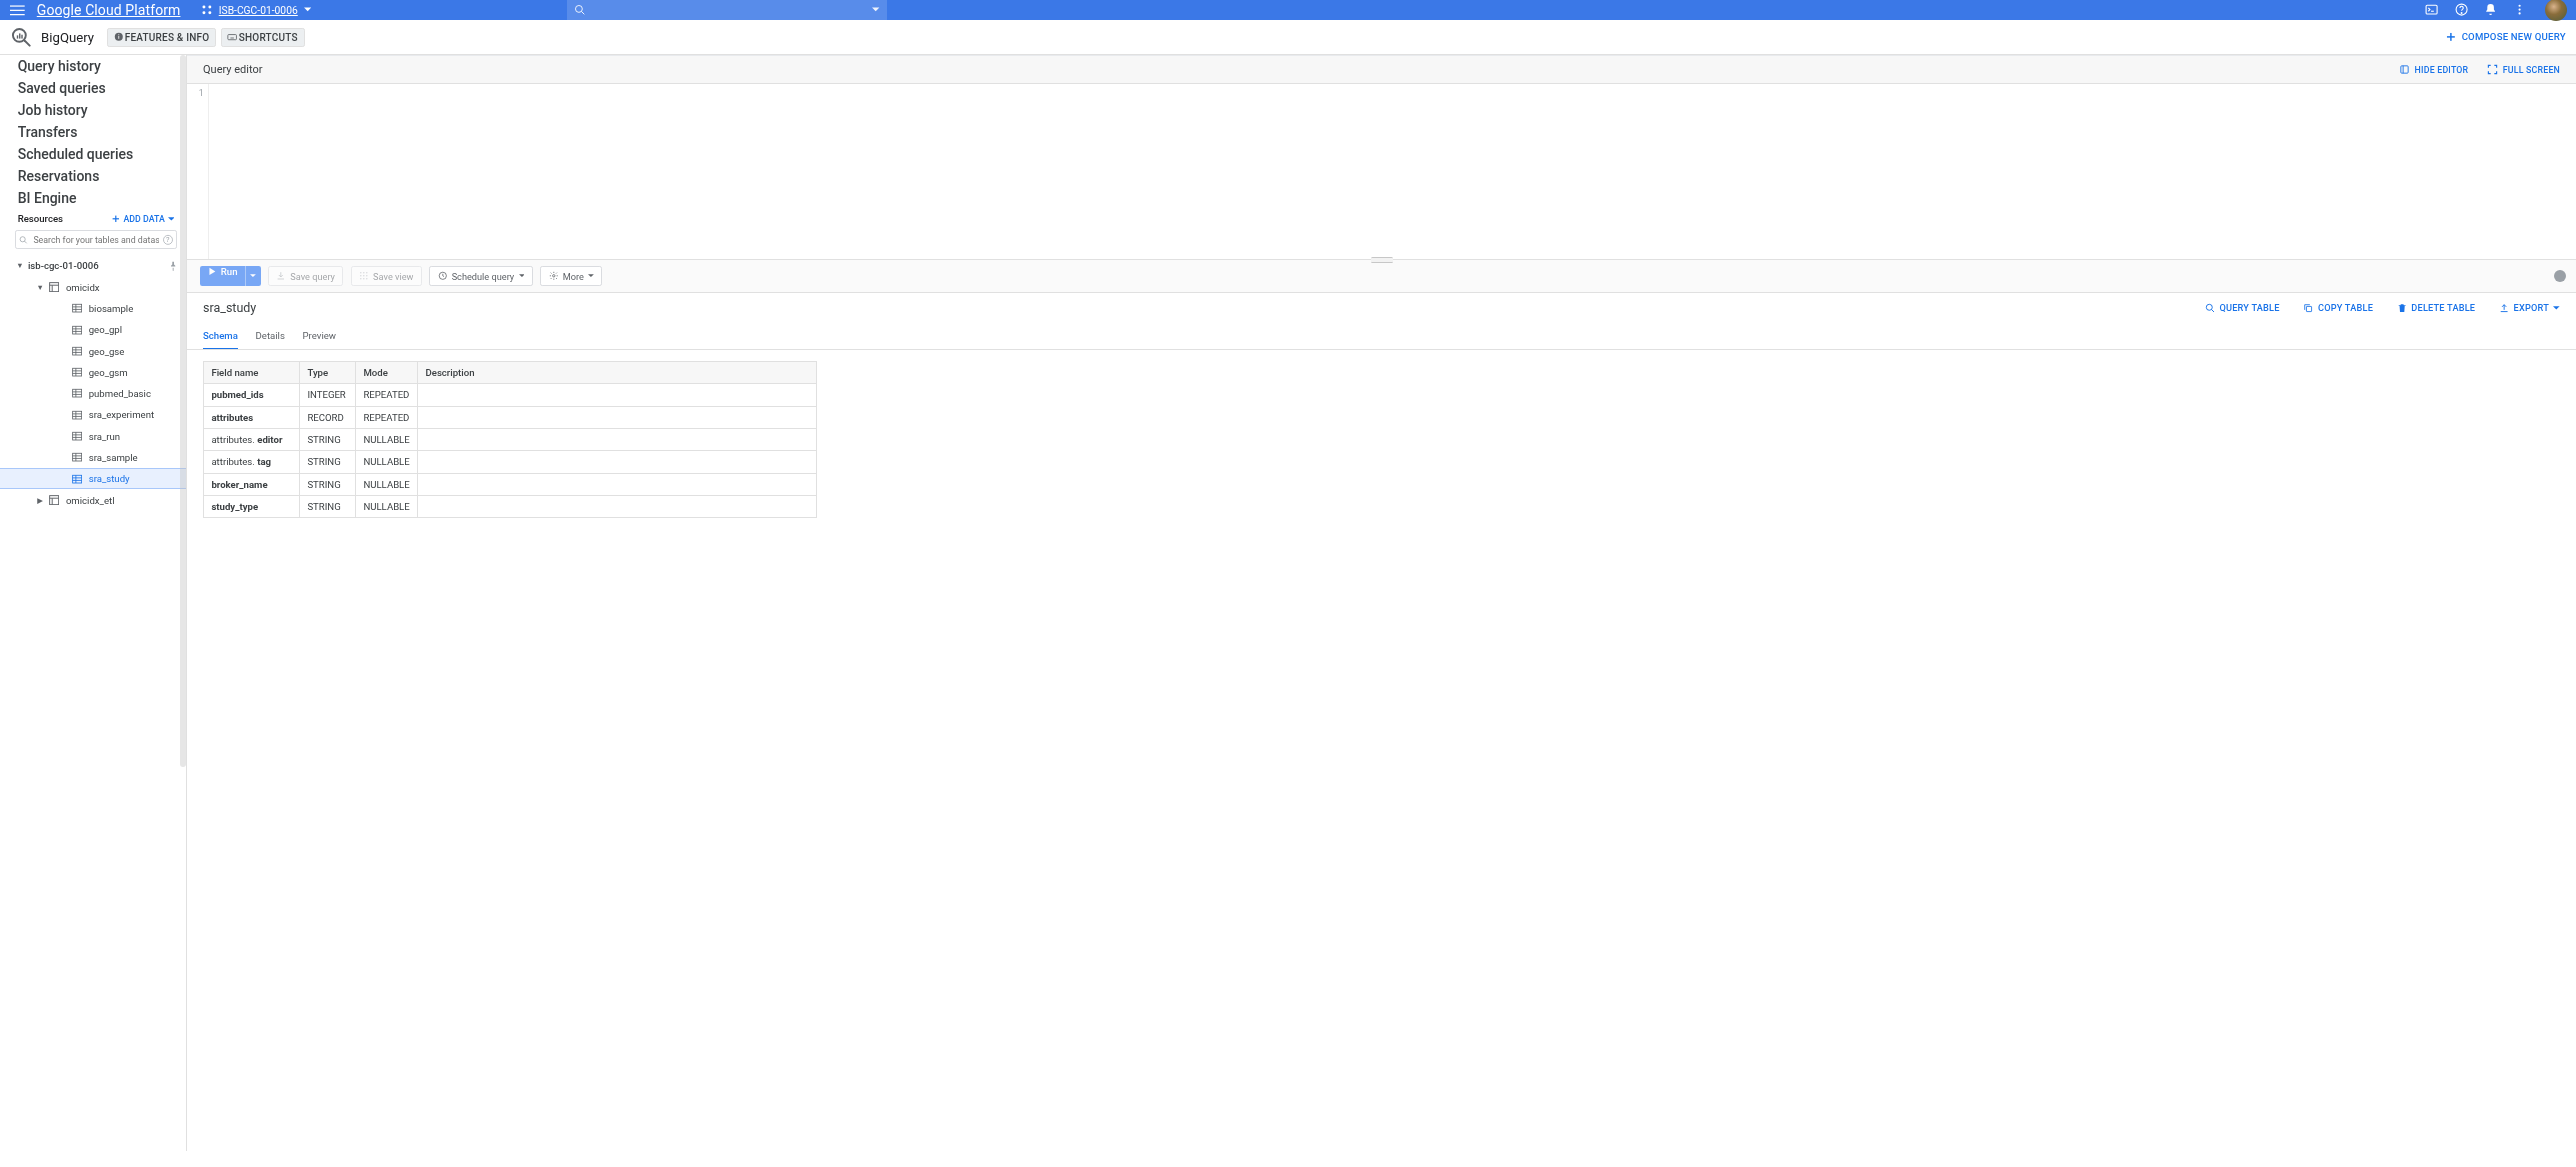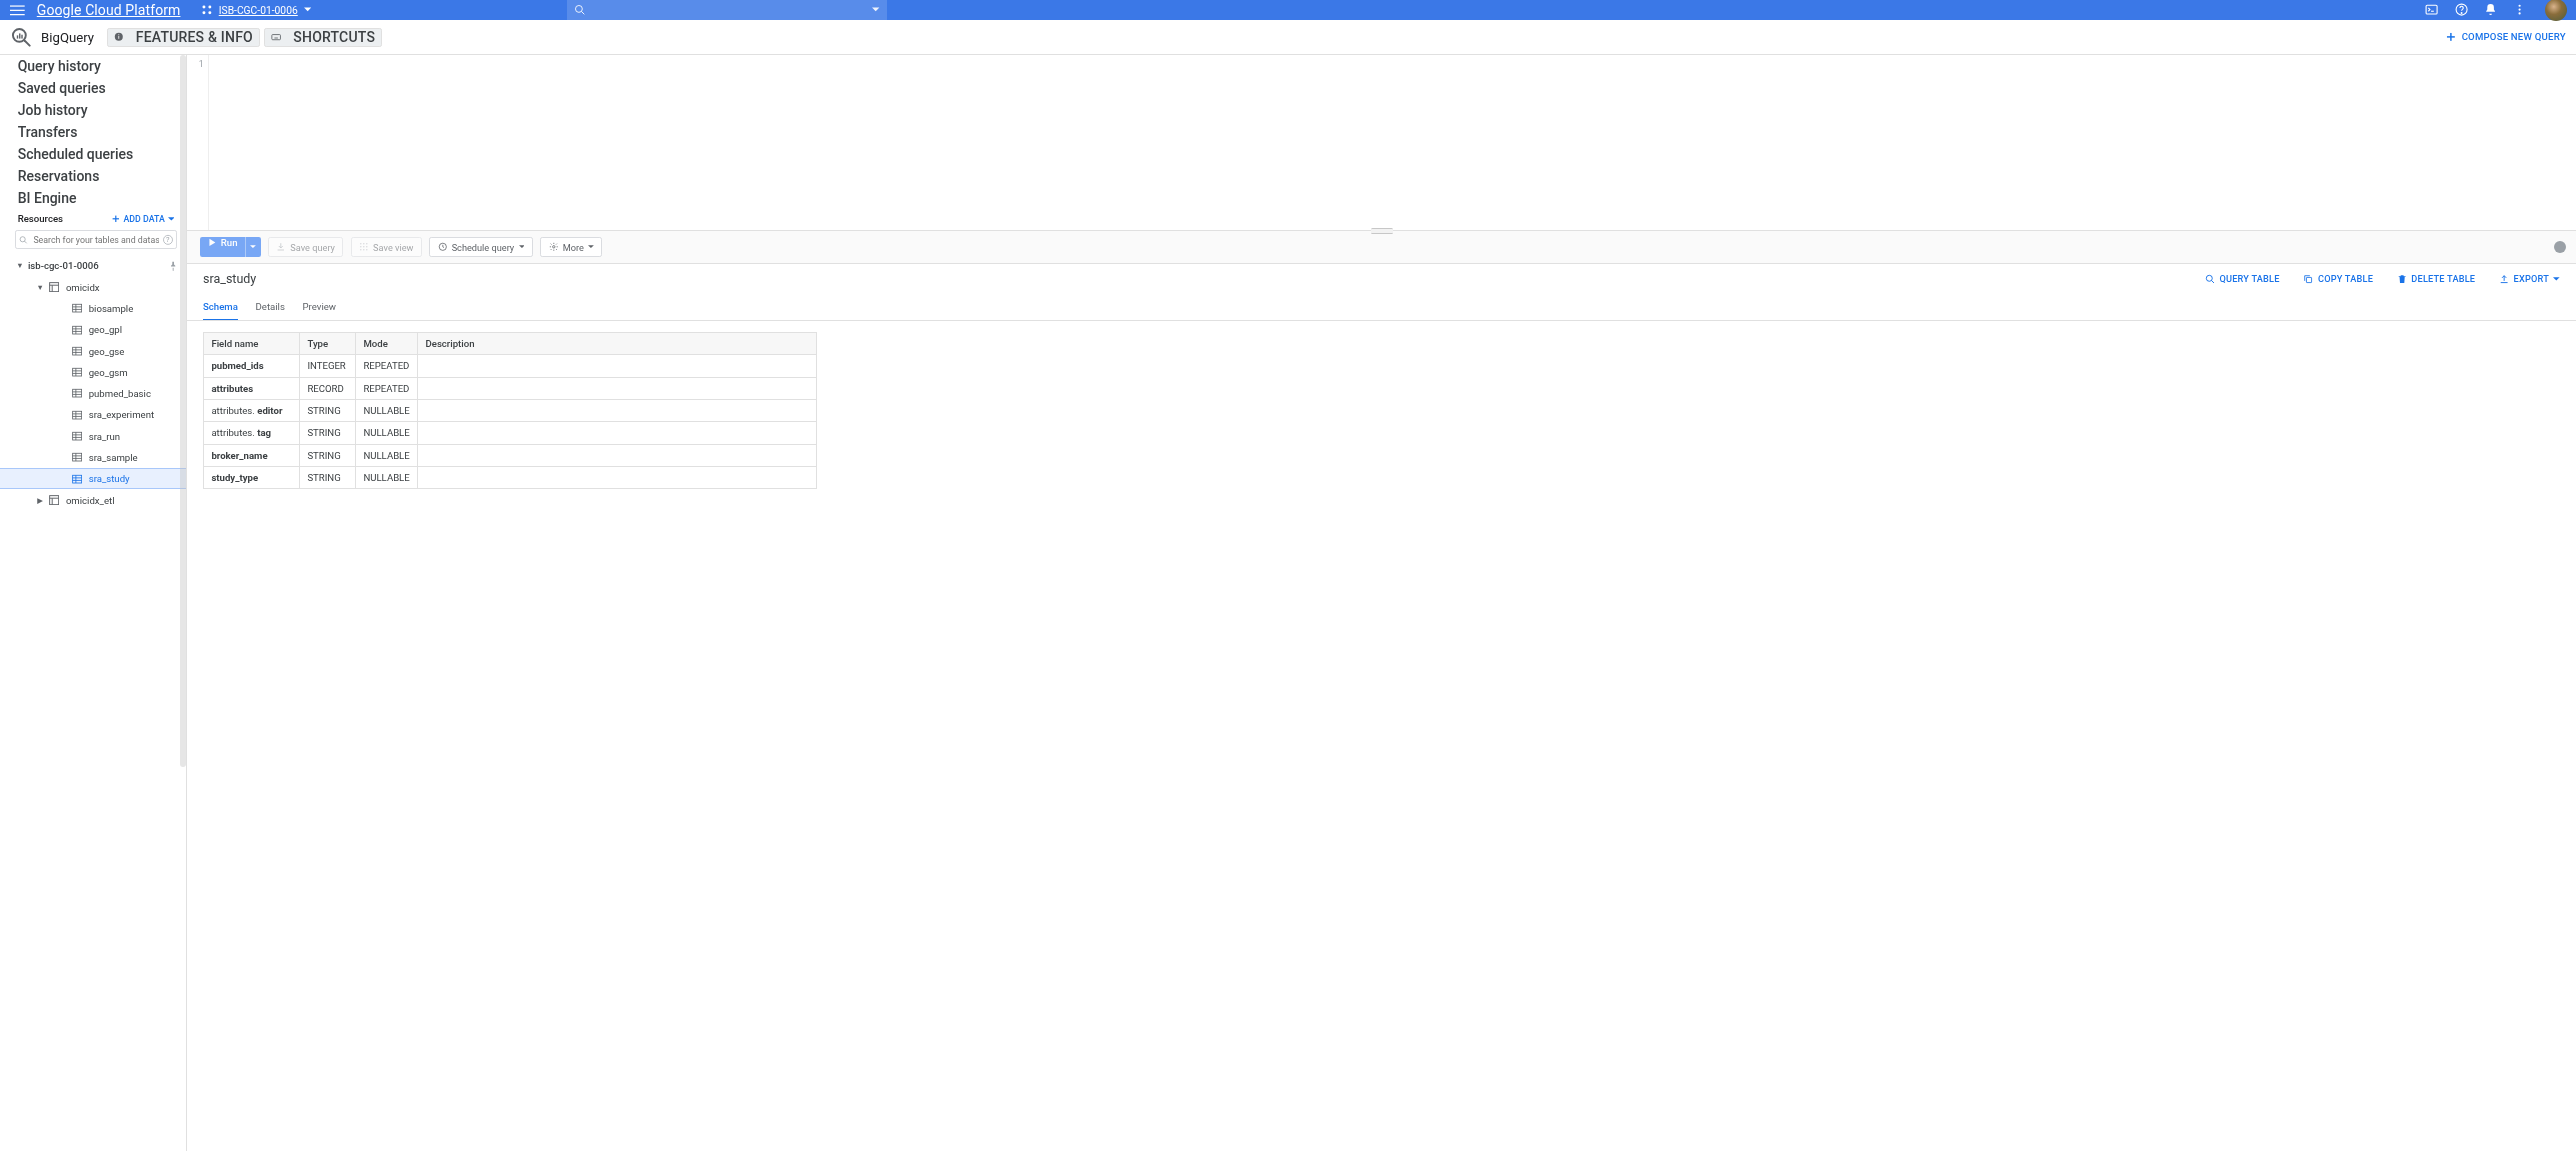--- a/index.html
+++ b/index.html
@@ -16,21 +16,21 @@
   .header-search .dropdown-glyph { margin-left:auto; color:#fff; opacity:.9; }
   .header-spacer { flex: 1; }
   .header-icons { display: flex; align-items: center; gap: 13.2px; margin-left: 11.8px; }
   .header-icon { width: 16px; height: 16px; cursor: pointer; display:flex; align-items:center; justify-content:center; color:#fff;}
   .avatar { width: 22px; height: 22px; border-radius: 50%; background: radial-gradient(circle at 40% 35%, #d9b38c 0%, #8a6d3b 40%, #4a5a3a 100%); margin-left:4.4px; cursor:pointer;}
   
   
   .service-header { height: 35px; border-bottom: 0.7px solid #e0e0e0; display: flex; align-items: center; padding: 0 10.3px; }
   .bq-logo { width: 22px; height: 22px; margin-right: 8.8px; display:flex; align-items:center; justify-content:center;}
   .service-title { font-size: 13.2px; font-weight: 400; margin-right: 13.2px; }
-  .chip { display: inline-flex; align-items: center; gap: 12px; background: #eceff1; border:0.7px solid #e0e0e0; height: 19px; padding: 0 5.9px; font-size: 14px; font-weight: 500; color: #3c4043; border-radius: 2.2px; letter-spacing:0.2px; cursor:pointer; }
+  .chip { display: inline-flex; align-items: center; gap: 1px; background: #eceff1; border:0.7px solid #e0e0e0; height: 19px; padding: 0 5.9px; font-size: 10px; font-weight: 500; color: #3c4043; border-radius: 2.2px; letter-spacing:0.2px; cursor:pointer; }
   .chip + .chip { margin-left: 4.4px; }
   .compose-btn { margin-left: auto; color: #1a73e8; font-weight: 500; font-size: 9.6px; display:flex; align-items:center; gap:4.4px; cursor:pointer; letter-spacing:0.2px;}
   
   
   .main { display: flex; height: calc(100vh - 71px); }
   
   
   .sidebar { width: 187px; border-right: 0.7px solid #e0e0e0; display:flex; flex-direction:column; position:relative; }
   .sidebar-scroll-indicator { position:absolute; right:0; top:0; width:5.9px; height:65%; background:#c1c1c1; border-radius:2.9px; opacity:0.4;}
   .nav-item { height: 22px; display: flex; align-items: center; padding: 0 17.7px; font-size: 14px; font-weight: 500; color: #3c4043; cursor: pointer; }
@@ -381,20 +381,42 @@
               <line x1="1" y1="5" x2="15" y2="5"></line>
               <line x1="5" y1="5" x2="5" y2="15"></line>
             </svg>
           </span>
         <span>omicidx_etl</span>
       </div>
     </div>
   </div>
 
   <div class="content">
+    <div class="editor-header">
+      <div class="editor-title">Query editor</div>
+      <div class="editor-header-actions">
+        <div class="editor-action">
+          <span>
+              <svg width="11" height="11" viewBox="0 0 24 24" fill="none" stroke="#1a73e8" stroke-width="2">
+                <rect x="4" y="4" width="16" height="16" rx="2"></rect>
+                <path d="M9 4v16"></path>
+              </svg>
+            </span>
+          <span>HIDE EDITOR</span>
+        </div>
+        <div class="editor-action">
+          <span>
+              <svg width="11" height="11" viewBox="0 0 24 24" fill="none" stroke="#1a73e8" stroke-width="2.5">
+                <path d="M3 8V3h5M21 8V3h-5M3 16v5h5M21 16v5h-5"></path>
+              </svg>
+            </span>
+          <span>FULL SCREEN</span>
+        </div>
+      </div>
+    </div>
     <div class="code-area">
       <div class="gutter">
           <div>1</div>
         </div>
     </div>
 
     <div class="toolbar">
       <div class="splitter-handle"></div>
       <div class="run-btn">
         <div class="run-main">

